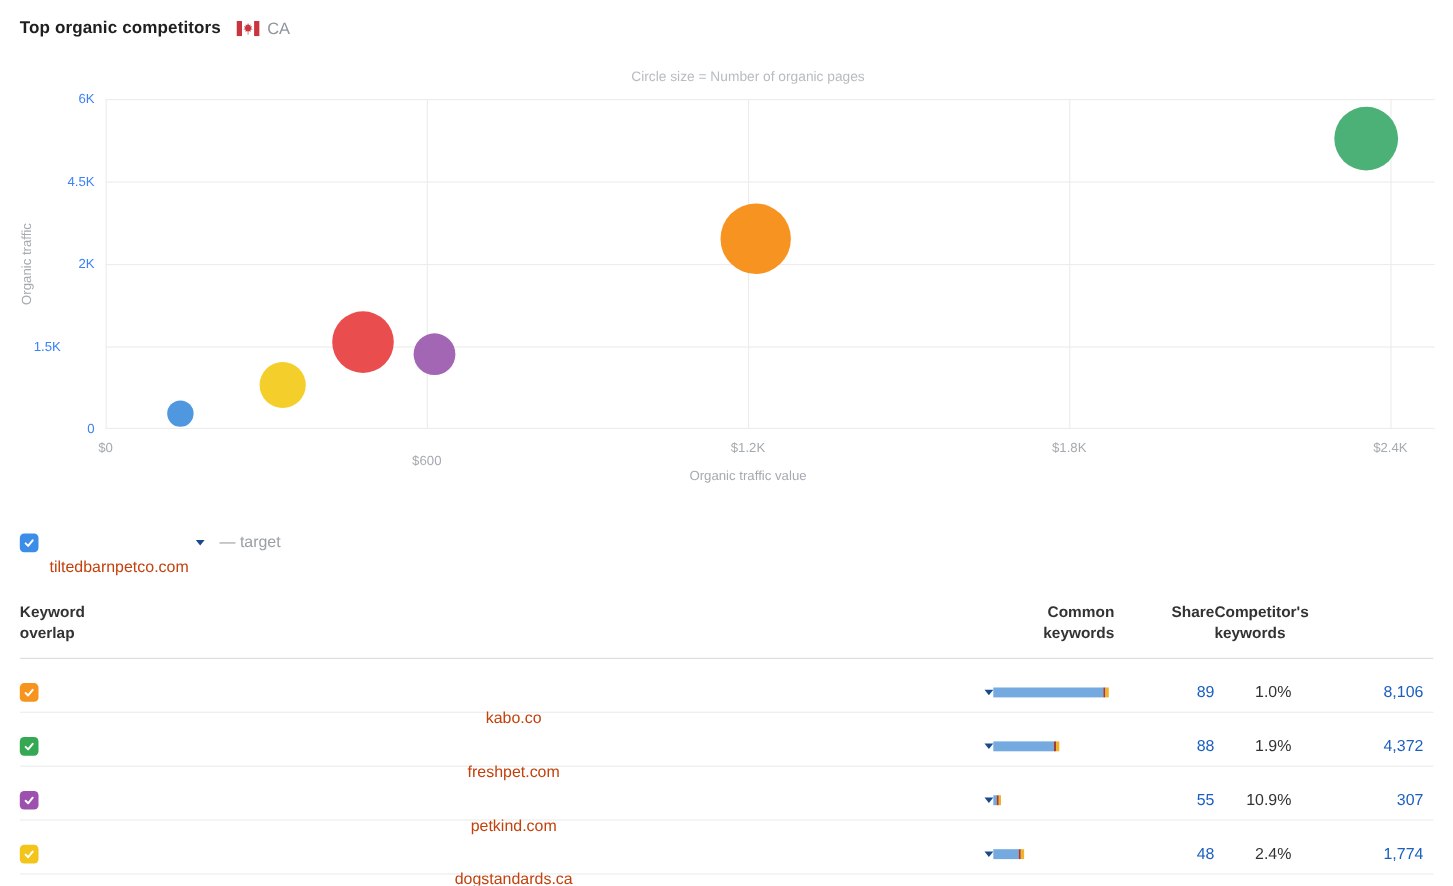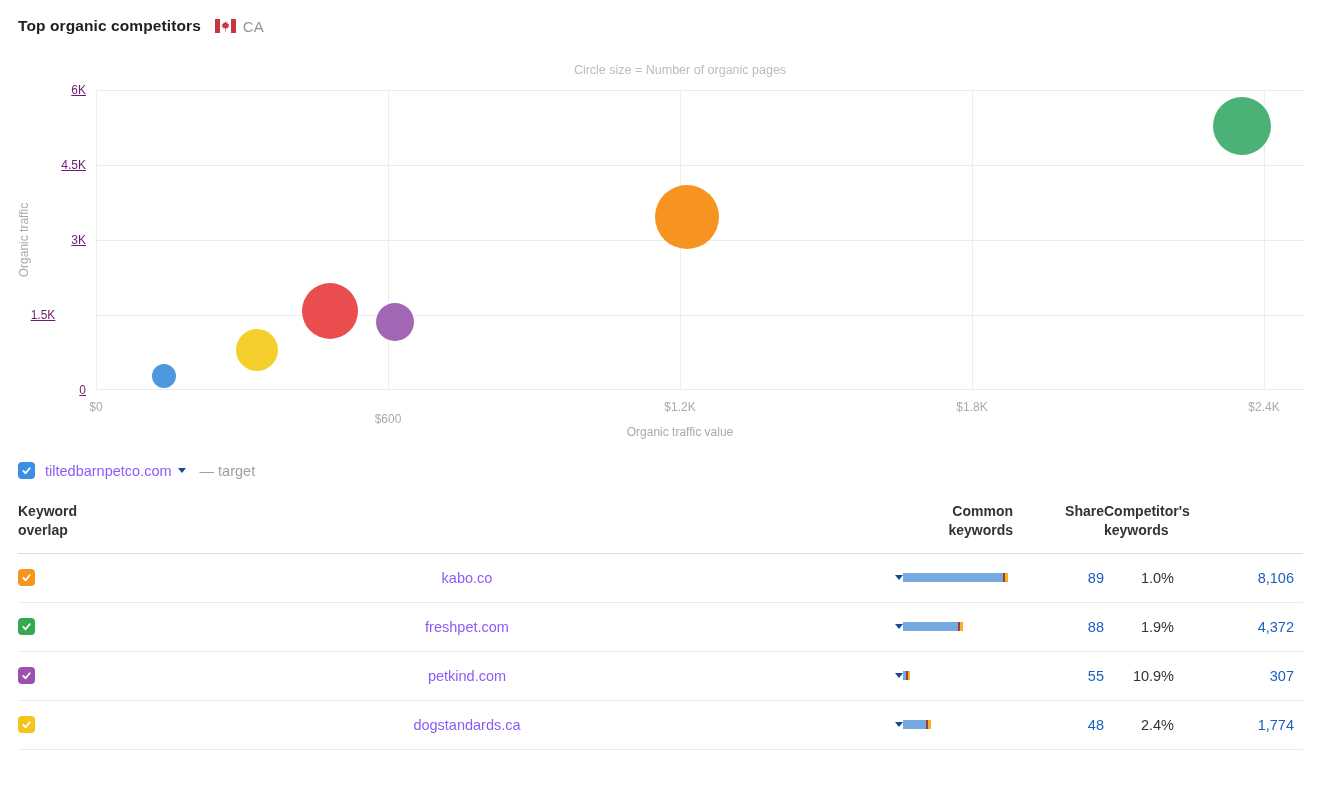--- a/index.html
+++ b/index.html
@@ -25,34 +25,34 @@
   .xlabel {
     position: absolute; top: 390px; left: 96px; width: 1168px;
     text-align: center; font-size: 12px; color: #a6abb0;
   }
   .plot { position: absolute; left: 96px; top: 55px; width: 1208px; height: 300px; }
   .gridline-v { position: absolute; top: 0; width: 1px; height: 100%; background: #ececec; }
   .gridline-h { position: absolute; left: 0; height: 1px; width: 100%; background: #ececec; }
   .bubble { position: absolute; border-radius: 50%; }
   .ytick {
     position: absolute; left: 0; width: 86px; text-align: right;
-    font-size: 12px; color: #701a75; text-decoration: underline;
+    font-size: 12px; color: #3b82f6;
   }
   .xtick {
     position: absolute; top: 365px; width: 80px; text-align: center;
     font-size: 12px; color: #a6abb0;
   }
 
   .legend { display: flex; align-items: center; margin: 13px 0 0 18px; }
   .checkbox {
     width: 17px; height: 17px; border-radius: 4px; display: inline-flex;
     align-items: center; justify-content: center; flex: 0 0 auto; cursor: pointer;
   }
   .checkbox svg { width: 11px; height: 11px; }
-  .domain-link { color: #8b5cf6; font-size: 14.5px; margin-left: 10px; text-decoration: none; cursor: pointer; }
+  .domain-link { color: #c2410c; font-size: 14.5px; margin-left: 10px; text-decoration: none; cursor: pointer; margin-top: 46px; }
   .caret {
     display: inline-block; width: 0; height: 0; margin-left: 6px;
     border-left: 4px solid transparent; border-right: 4px solid transparent;
     border-top: 5px solid #174a8c; cursor: pointer;
   }
   .legend .target-note { color: #9aa0a6; font-size: 14.5px; margin-left: 14px; }
 
   .table { margin: 23px 18px 0 18px; }
   .thead, .trow {
     display: grid;
@@ -102,21 +102,21 @@
       <div class="bubble" title="tiltedbarnpetco.com" style="height: 24px; width: 24px; left: 56.1333px; top: 274px; background: rgb(79, 151, 223);"></div>
       <div class="bubble" title="dogstandards.ca" style="height: 42px; width: 42px; left: 139.6px; top: 239px; background: rgb(244, 207, 44);"></div>
       <div class="bubble" title="nutricanine.ca" style="height: 56px; width: 56px; left: 205.6px; top: 192.5px; background: rgb(234, 77, 77);"></div>
       <div class="bubble" title="petkind.com" style="height: 38px; width: 38px; left: 280.3px; top: 212.75px; background: rgb(162, 102, 180);"></div>
       <div class="bubble" title="kabo.co" style="height: 64px; width: 64px; left: 559.3px; top: 94.5px; background: rgb(247, 148, 33);"></div>
       <div class="bubble" title="freshpet.com" style="height: 58px; width: 58px; left: 1117.1px; top: 7px; background: rgb(76, 177, 118);"></div>
     </div>
   <div id="yticks">
       <div class="ytick" style="top: 348px;">0</div>
       <div class="ytick" style="top: 273px; text-align: center;">1.5K</div>
-      <div class="ytick" style="top: 198px;">3K</div>
+      <div class="ytick" style="top: 198px;">2K</div>
       <div class="ytick" style="top: 123px;">4.5K</div>
       <div class="ytick" style="top: 48px;">6K</div>
     </div>
   <div id="xticks">
       <div class="xtick" style="left: 56px;">$0</div>
       <div class="xtick" style="left: 348px; margin-top: 12px;">$600</div>
       <div class="xtick" style="left: 640px;">$1.2K</div>
       <div class="xtick" style="left: 932px;">$1.8K</div>
       <div class="xtick" style="left: 1224px;">$2.4K</div>
     </div>

